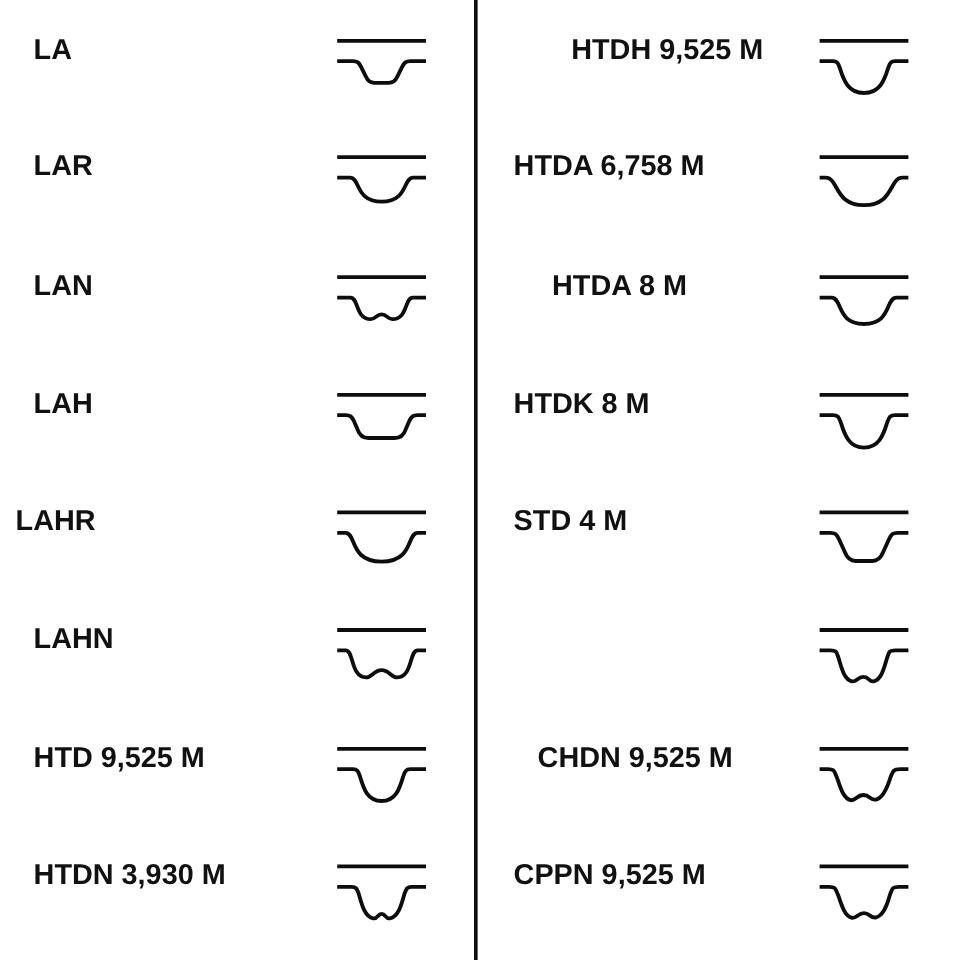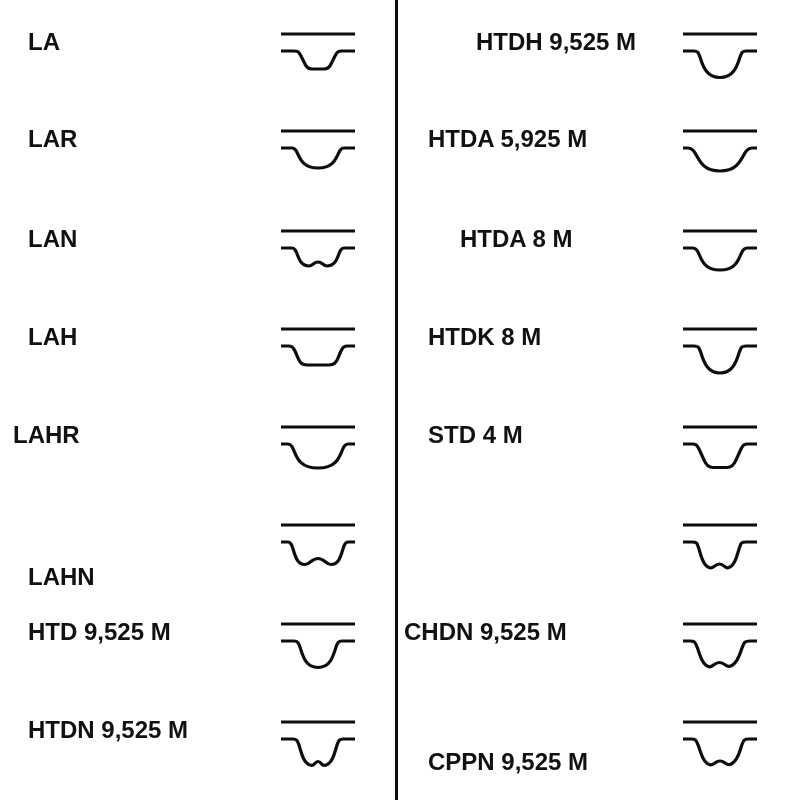--- a/index.html
+++ b/index.html
@@ -60,41 +60,41 @@
     <div class="row-label" style="left: 28px; top: 322px; text-align: center;">LAH</div>
     <svg viewBox="0 0 76 52" class="profile" style="left: 280px; top: 325px;">
       <path d="M1 4 H75"></path>
       <path d="M1 21 H8 C12 21 13 22 15 26 L18 33 C19.5 37.5 22 40 27 40 H49 C54 40 56.5 37.5 58 33 L61 26 C63 22 64 21 68 21 H75"></path>
     </svg>
     <div class="row-label" style="left: 13px; top: 420px;">LAHR</div>
     <svg viewBox="0 0 76 52" class="profile" style="left: 280px; top: 423px;">
       <path d="M1 4 H75"></path>
       <path d="M1 21 H8 C17 21 11 45 38 45 C65 45 59 21 68 21 H75"></path>
     </svg>
-    <div class="row-label" style="left: 28px; top: 518px; margin-top: 44px;">LAHN</div>
+    <div class="row-label" style="left: 28px; top: 518px;">LAHN</div>
     <svg viewBox="0 0 76 52" class="profile" style="left: 280px; top: 521px;">
       <path d="M1 4 H75"></path>
       <path d="M1 21 H8 C15 21 12 43 25 43.5 C30 43.7 31.5 37.5 38 37.5 C44.5 37.5 46 43.7 51 43.5 C64 43 61 21 68 21 H75"></path>
     </svg>
     <div class="row-label" style="left: 28px; top: 617px;">HTD 9,525 M</div>
     <svg viewBox="0 0 76 52" class="profile" style="left: 280px; top: 620px;">
       <path d="M1 4 H75"></path>
       <path d="M1 21 H14 C18 21 18.5 23 20 27 C23 37 26 47.5 38 47.5 C50 47.5 53 37 56 27 C57.5 23 58 21 62 21 H75"></path>
     </svg>
-    <div class="row-label" style="left: 28px; top: 715px;">HTDN 9,525 M</div>
+    <div class="row-label" style="left: 28px; top: 715px;">HTDN 3,930 M</div>
     <svg viewBox="0 0 76 52" class="profile" style="left: 280px; top: 718px;">
       <path d="M1 4 H75"></path>
       <path d="M1 21 H13 C17 21 17.5 23 19 27 C21.5 36 24 46 31 47.3 C35 48 34.5 43.5 38 43.5 C41.5 43.5 41 48 45 47.3 C52 46 54.5 36 57 27 C58.5 23 59 21 63 21 H75"></path>
     </svg>
     <div class="row-label" style="left: 428px; top: 27px; margin-left: 48px;">HTDH 9,525 M</div>
     <svg viewBox="0 0 76 52" class="profile" style="left: 682px; top: 30px;">
       <path d="M1 4 H75"></path>
       <path d="M1 21 H12 C16 21 16.5 23 18 27 C21 37 25 47.5 38 47.5 C51 47.5 55 37 58 27 C59.5 23 60 21 64 21 H75"></path>
     </svg>
-    <div class="row-label" style="left: 428px; top: 124px;">HTDA 5,925 M</div>
+    <div class="row-label" style="left: 428px; top: 124px;">HTDA 6,758 M</div>
     <svg viewBox="0 0 76 52" class="profile" style="left: 682px; top: 127px;">
       <path d="M1 4 H75"></path>
       <path d="M1 21 H6 C17 21 13 44 38 44 C63 44 59 21 70 21 H75"></path>
     </svg>
     <div class="row-label" style="left: 428px; top: 224px; margin-left: 32px;">HTDA 8 M</div>
     <svg viewBox="0 0 76 52" class="profile" style="left: 682px; top: 227px;">
       <path d="M1 4 H75"></path>
       <path d="M1 21 H11 C20 21 15 43 38 43 C61 43 56 21 65 21 H75"></path>
     </svg>
     <div class="row-label" style="left: 428px; top: 322px;">HTDK 8 M</div>
@@ -104,23 +104,23 @@
     </svg>
     <div class="row-label" style="left: 428px; top: 420px;">STD 4 M</div>
     <svg viewBox="0 0 76 52" class="profile" style="left: 682px; top: 423px;">
       <path d="M1 4 H75"></path>
       <path d="M1 21 H10 C14 21 15 22 17 26 L22 37 C24 42 26.5 44.5 31 44.5 H45 C49.5 44.5 52 42 54 37 L59 26 C61 22 62 21 66 21 H75"></path>
     </svg>
     <svg viewBox="0 0 76 52" class="profile" style="left: 682px; top: 521px;">
       <path d="M1 4 H75"></path>
       <path d="M1 21 H10 C16 21 15 23 17 28 C19.5 37 22 45.5 28 46.8 C32 47.5 32.5 43 37.5 43 C42.5 43 42 47.5 46 46.8 C52 45.5 54.5 37 57 28 C59 23 58 21 64 21 H75"></path>
     </svg>
-    <div class="row-label" style="left: 404px; top: 617px; text-align: right;">CHDN 9,525 M</div>
+    <div class="row-label" style="left: 448px; top: 617px; text-align: right;">CHDN 9,525 M</div>
     <svg viewBox="0 0 76 52" class="profile" style="left: 682px; top: 620px;">
       <path d="M1 4 H75"></path>
       <path d="M1 21 H8 C14 21 13 23 15.5 28 C18.5 37 21 45.5 27 46.8 C31 47.5 32 42.5 37.5 42.5 C43 42.5 43.5 47.3 48 46.3 C54 45 57.5 36 60 28 C62 23 62 21 68 21 H75"></path>
     </svg>
-    <div class="row-label" style="left: 428px; top: 715px; margin-top: 32px;">CPPN 9,525 M</div>
+    <div class="row-label" style="left: 428px; top: 715px;">CPPN 9,525 M</div>
     <svg viewBox="0 0 76 52" class="profile" style="left: 682px; top: 718px;">
       <path d="M1 4 H75"></path>
       <path d="M1 21 H9 C15 21 14 23 16.5 28 C19.5 37 22 45.5 28 46.8 C32 47.5 33 43 38 43 C43 43 43.5 47.5 48 46.5 C54 45 57 37 59.5 28 C61.5 23 61 21 67 21 H75"></path>
     </svg>
   </div>
 
 </body></html>

